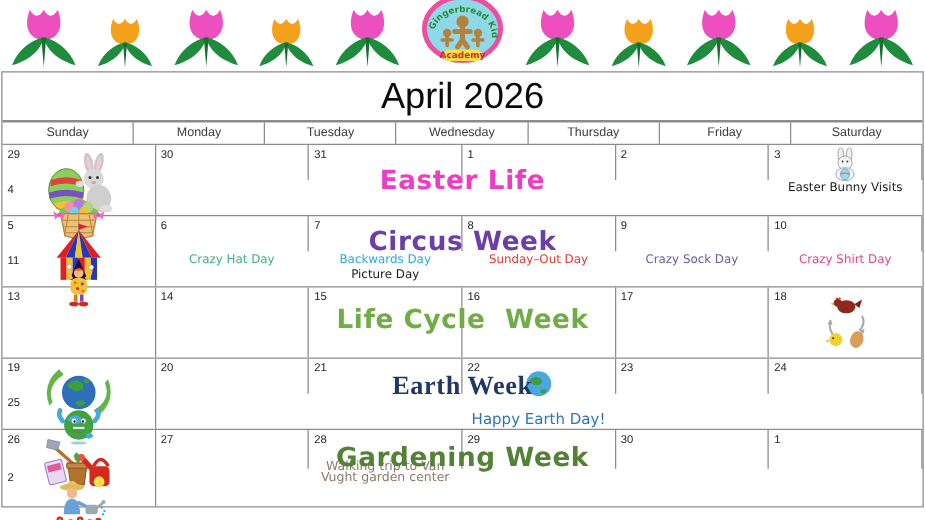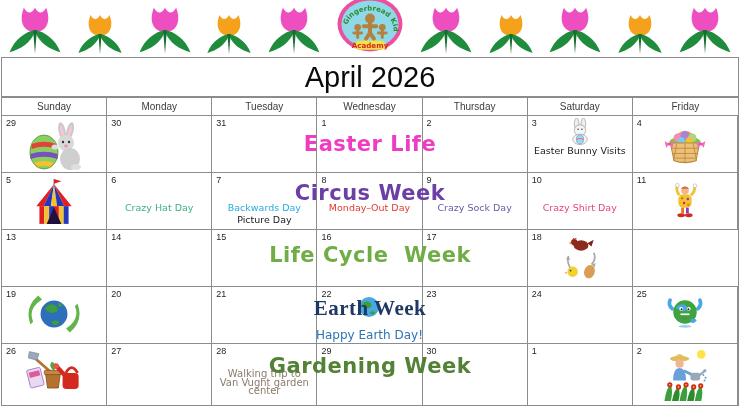--- a/index.html
+++ b/index.html
@@ -21,21 +21,21 @@
               border:1.5px solid #8c8c8c; background:#fff; }
   .title-row { height:40px; display:flex; align-items:center; justify-content:center;
                border-bottom:2px solid #8c8c8c; }
   .cal-title { font-size:29px; color:#0a0a0a; }
   .header-row { display:grid; grid-template-columns:repeat(7,1fr); height:18px;
                 border-bottom:1.5px solid #8c8c8c; }
   .header-cell { border-right:1px solid #8c8c8c; display:flex; align-items:center;
                  justify-content:center; font-size:10px; color:#3c3c3c; }
   .header-cell:last-child { border-right:none; }
 
-  .week-row { display:grid; grid-template-columns:repeat(7,1fr); height:57px;
+  .week-row { display:grid; grid-template-columns:repeat(6,1fr); height:57px;
               position:relative; border-bottom:1px solid #8c8c8c; }
   .week-row.last { height:61px; border-bottom:none; }
   .cell { position:relative; border-right:1px solid #8c8c8c; overflow:visible; }
   .cell:last-child { border-right:none; }
   .date { position:absolute; top:2px; left:4px; font-size:9px; color:#1f1f1f; }
 
   .art { position:absolute; left:50%; transform:translateX(-50%); top:5px; }
   .art.tiny { top:2px; }
   .art.mid  { top:9px; }
 
@@ -128,22 +128,22 @@
   <div class="title-row">
     <span class="cal-title">April 2026</span>
   </div>
 
   <div class="header-row">
     <div class="header-cell">Sunday</div>
     <div class="header-cell">Monday</div>
     <div class="header-cell">Tuesday</div>
     <div class="header-cell">Wednesday</div>
     <div class="header-cell">Thursday</div>
+    <div class="header-cell">Friday</div>
     <div class="header-cell">Saturday</div>
-    <div class="header-cell">Friday</div>
   </div>
 
   <div class="week-row">
     <div class="cell">
       <span class="date">29</span>
       <svg class="art" width="60" height="50" viewBox="0 0 56 50">
         <ellipse cx="36" cy="10" rx="3.5" ry="9" fill="#c9c9c9" transform="rotate(-12 36 10)"></ellipse>
         <ellipse cx="44" cy="10" rx="3.5" ry="9" fill="#c9c9c9" transform="rotate(14 44 10)"></ellipse>
         <ellipse cx="36" cy="10" rx="1.6" ry="6" fill="#f4c6d8" transform="rotate(-12 36 10)"></ellipse>
         <ellipse cx="44" cy="10" rx="1.6" ry="6" fill="#f4c6d8" transform="rotate(14 44 10)"></ellipse>
@@ -240,21 +240,21 @@
     <div class="cell">
       <span class="date">7</span>
       <div class="events">
         <div class="event" style="color: rgb(41, 171, 226);">Backwards Day</div>
         <div class="event" style="color: rgb(26, 26, 26);">Picture Day</div>
       </div>
     </div>
     <div class="cell">
       <span class="date">8</span>
       <div class="events">
-        <div class="event" style="color: rgb(224, 58, 47);">Monday–Out Day</div>
+        <div class="event" style="color: rgb(224, 58, 47);">Sunday–Out Day</div>
       </div>
     </div>
     <div class="cell">
       <span class="date">9</span>
       <div class="events">
         <div class="event" style="color: rgb(106, 90, 168);">Crazy Sock Day</div>
       </div>
     </div>
     <div class="cell">
       <span class="date">10</span>

